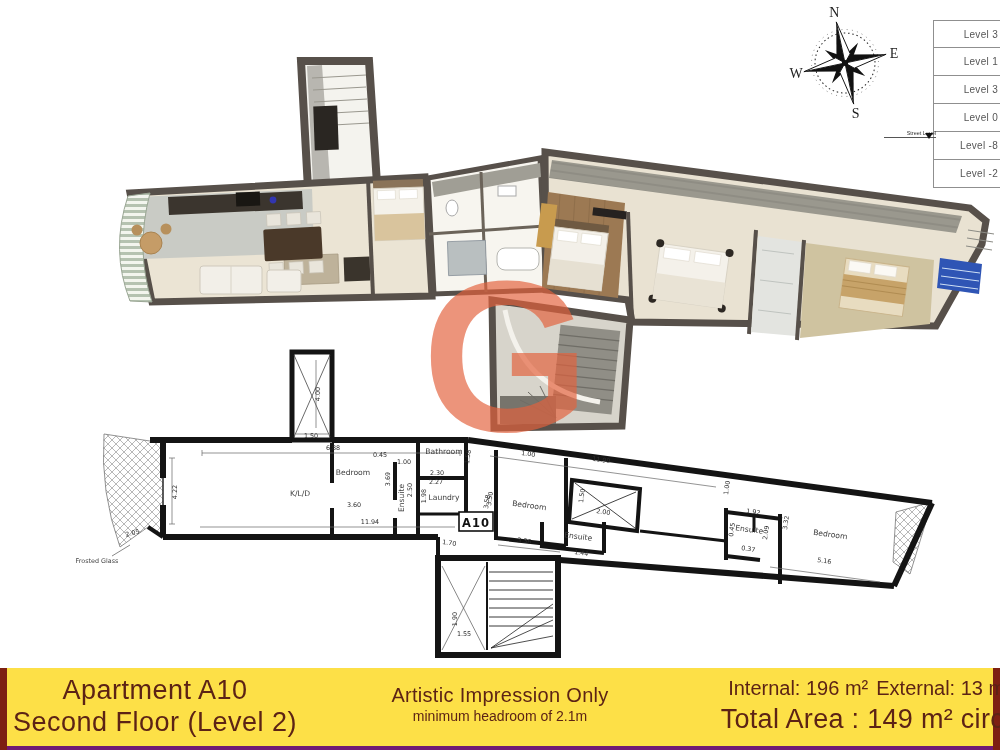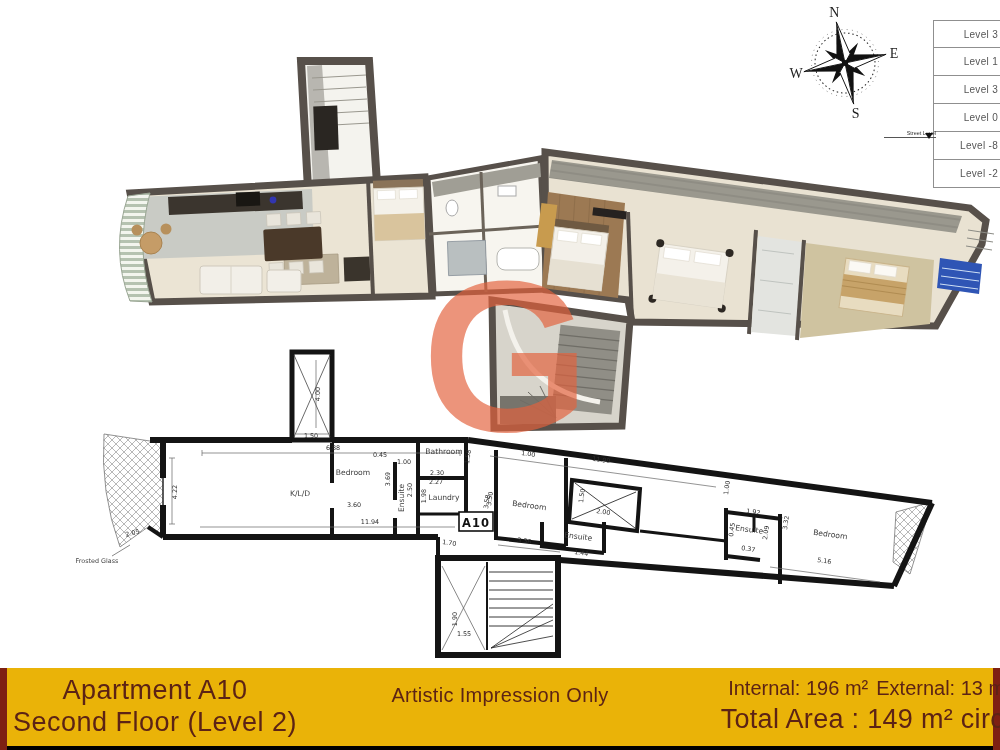--- a/index.html
+++ b/index.html
@@ -28,21 +28,21 @@
   }
   
   #g-watermark{
     position:absolute;left:406px;top:258px;width:200px;height:210px;
     font-family:"Liberation Sans",sans-serif;font-weight:bold;
     font-size:216px;line-height:196px;color:rgba(227,97,61,.68);
     text-align:center;user-select:none;
   }
   
   #banner{position:absolute;left:0;top:668px;width:1000px;height:82px;
-    background:#eab308;border-bottom:4px solid #000000;box-sizing:border-box;color:#5c2315;}
+    background:#fde047;border-bottom:4px solid #701a75;box-sizing:border-box;color:#5c2315;}
   .edge-bar{position:absolute;top:0;width:7px;height:82px;background:#7d2013;}
   .edge-bar.right{left:993px;} .edge-bar.left{left:0;}
   .bsec{position:absolute;top:0;height:82px;text-align:center;}
   #bsec-left{left:-25px;width:360px;padding-top:6px;box-sizing:border-box;}
   #bsec-left .l1,#bsec-left .l2{font-size:27px;letter-spacing:.5px;line-height:32px;}
   #bsec-center{left:350px;width:300px;padding-top:14px;box-sizing:border-box;}
   #bsec-center .l1{font-size:20px;line-height:26px;letter-spacing:.3px;}
   #bsec-center .l2,#bsec-center .l3{font-size:14px;line-height:17px;}
   #bsec-right{left:700px;width:340px;padding-top:6px;box-sizing:border-box;white-space:nowrap;}
   #bsec-right .l1{font-size:20px;line-height:28px;}
@@ -429,20 +429,21 @@
     <div class="edge-bar left"></div>
     <div class="edge-bar right"></div>
 
     <div class="bsec" id="bsec-left">
       <div class="l1">Apartment A10</div>
       <div class="l2">Second Floor (Level 2)</div>
     </div>
 
     <div class="bsec" id="bsec-center">
       <div class="l1">Artistic Impression Only</div>
+      <div class="l3">minimum headroom of 2.1m</div>
     </div>
 
     <div class="bsec" id="bsec-right">
       <div class="l1">
         <span>Internal: 196 m²</span><span class="gap"></span><span>External: 13 m²</span>
       </div>
       <div class="l2">Total Area : 149 m² circa</div>
     </div>
   </div>
 

